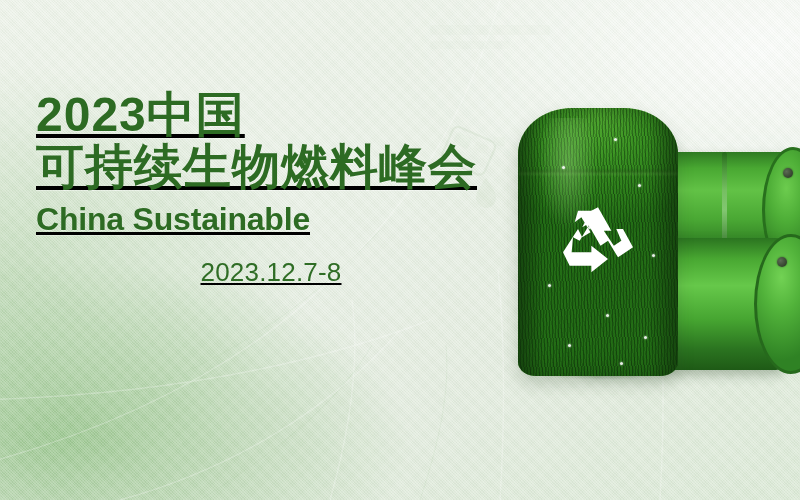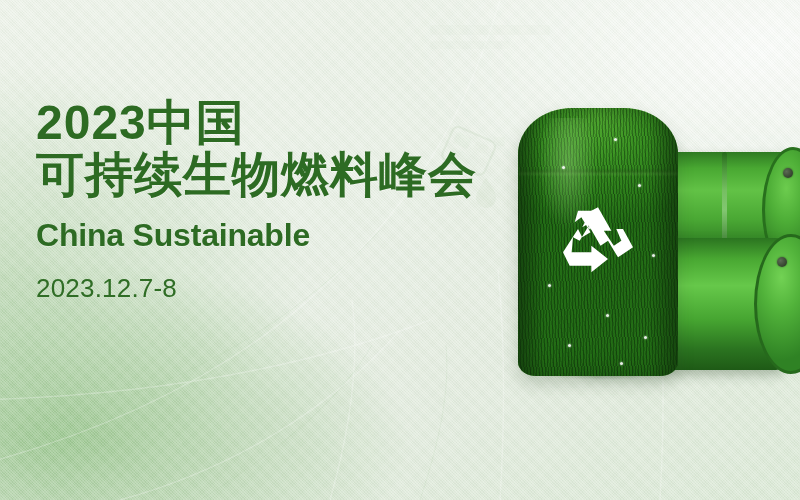--- a/index.html
+++ b/index.html
@@ -51,22 +51,23 @@
   .bg-watermark {
     position: absolute;
     inset: 0;
     opacity: 0.5;
   }
 
   
   .text-block {
     position: absolute;
     left: 36px;
-    top: 98px;
+    top: 90px;
     width: 470px;
+    text-decoration: underline;
   }
   .title-cn-1,
   .title-cn-2 {
     color: #2d6b23;
     font-weight: 700;
     letter-spacing: 1px;
     line-height: 1.06;
     white-space: nowrap;
     text-shadow: 0 1px 0 rgba(255,255,255,0.35);
   }
@@ -76,28 +77,29 @@
   .title-en-1,
   .title-en-2 {
     color: #2d6b23;
     font-weight: 700;
     font-size: 32px;
     line-height: 1.18;
     letter-spacing: -0.2px;
     white-space: nowrap;
     text-shadow: 0 1px 0 rgba(255,255,255,0.30);
   }
-  .title-en-1 { margin-top: 16px; }
+  .title-en-1 { margin-top: 8px; }
 
   .meta-row {
     margin-top: 18px;
     display: flex;
     align-items: center;
     gap: 44px;
     white-space: nowrap;
+    flex-direction: column;
   }
   .meta-date,
   .meta-place {
     color: #2f6d25;
     font-size: 26px;
     font-weight: 400;
     letter-spacing: 0.2px;
   }
 
   

